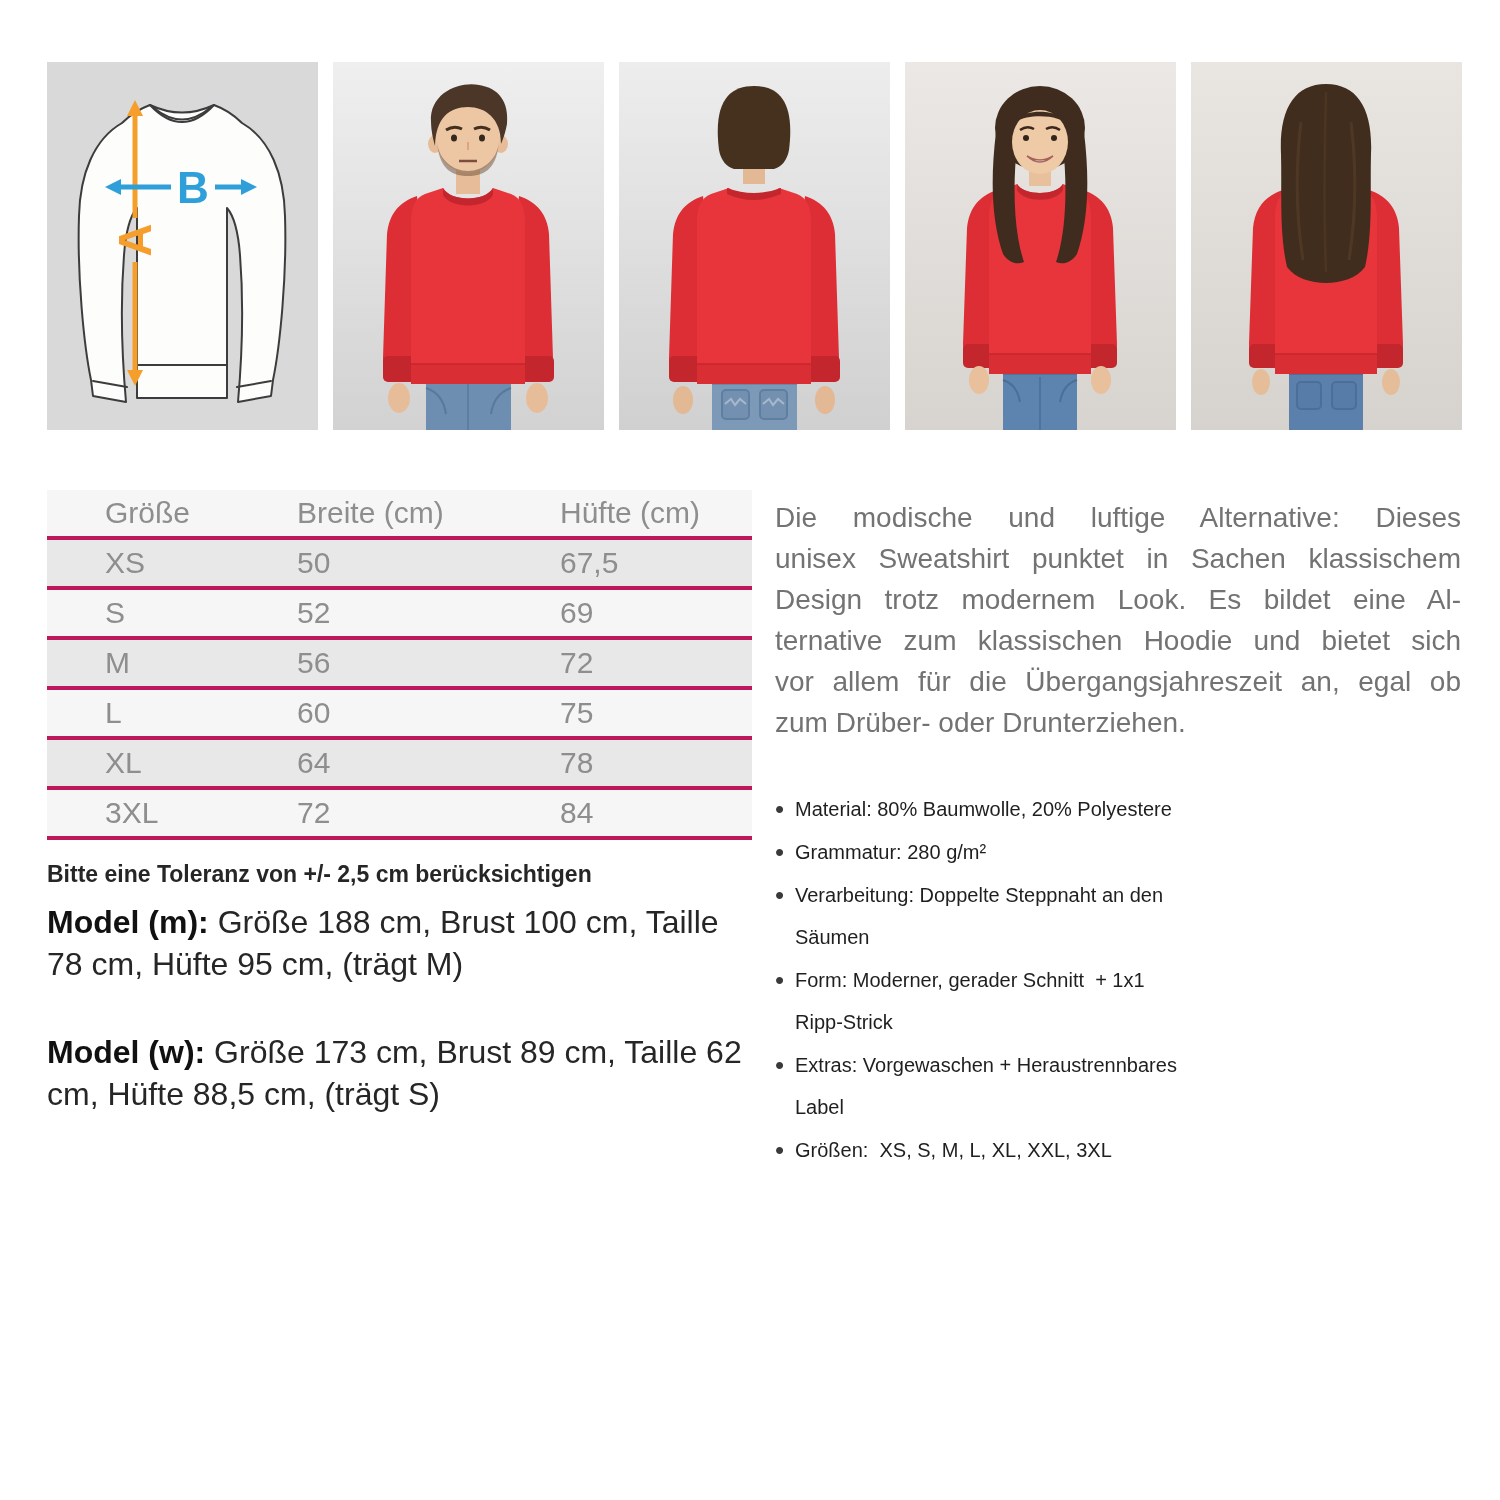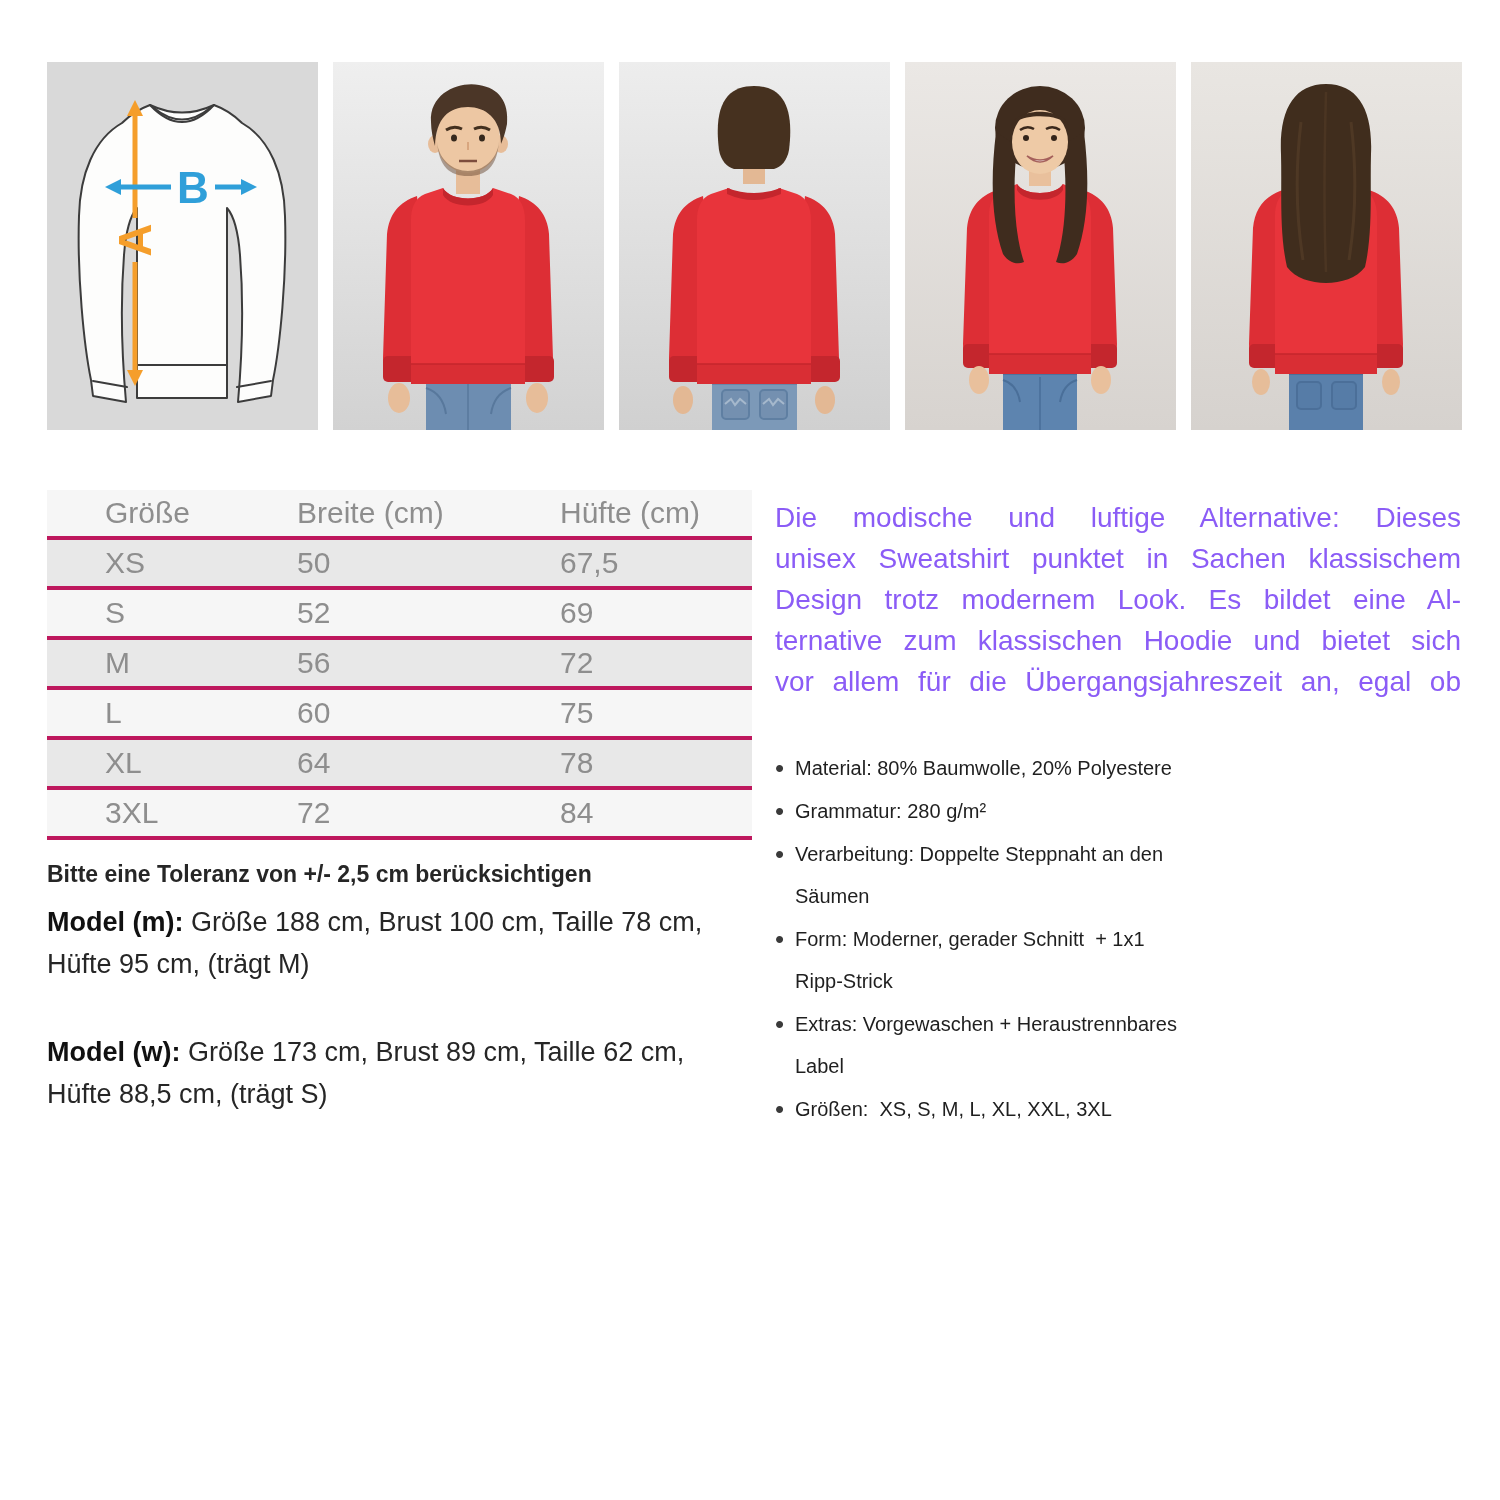--- a/index.html
+++ b/index.html
@@ -29,27 +29,27 @@
     height:46px;border-bottom:4px solid #be185d;
     font-size:30px;font-weight:normal;color:var(--table-text);
     text-align:left;vertical-align:middle;padding:0;
   }
   table.size-table th:first-child, table.size-table td:first-child{padding-left:58px;}
   table.size-table thead th{background:var(--row-light);}
   table.size-table tbody tr:nth-child(odd) td{background:var(--row-dark);}
   table.size-table tbody tr:nth-child(even) td{background:var(--row-light);}
 
   .tolerance{margin:13px 0 0 0;font-size:23px;line-height:42px;color:#262626;font-weight:bold;}
-  .model{margin:6px 0 0 0;font-size:27px;line-height:42px;color:#262626;}
+  .model{margin:6px 0 0 0;font-size:32px;line-height:42px;color:#262626;}
   .model.model-w{margin-top:46px;}
   .model b{color:#111111;}
 
   
   .col-right{position:absolute;left:775px;top:497px;width:686px;}
-  .description{font-size:28px;line-height:41px;color:#8b5cf6;}
+  .description{font-size:28px;line-height:41px;color:#737373;}
   .description .dline{min-height:41px;}
   .description .dline.just{text-align:justify;text-align-last:justify;}
   ul.features{list-style:none;margin:45px 0 0 0;padding:0;}
   ul.features li{
     position:relative;padding-left:20px;margin:0 0 1px 0;
     font-size:20px;line-height:42px;color:#1f1f1f;
   }
   ul.features li::before{
     content:"\2022";position:absolute;left:0;top:0;
     font-size:26px;color:#3a3a3a;line-height:42px;
@@ -320,20 +320,21 @@
   <p class="model model-w"><b>Model (w):</b><span> Größe 173 cm, Brust 89 cm, Taille 62 cm, Hüfte 88,5 cm, (trägt S)</span></p>
 </div>
 
 <div class="col-right">
   <div class="description">
       <div class="dline just">Die modische und luftige Alternative: Dieses</div>
       <div class="dline just">unisex Sweatshirt punktet in Sachen klassischem</div>
       <div class="dline just">Design trotz modernem Look. Es bildet eine Al-</div>
       <div class="dline just">ternative zum klassischen Hoodie und bietet sich</div>
       <div class="dline just">vor allem für die Übergangsjahreszeit an, egal ob</div>
+      <div class="dline">zum Drüber- oder Drunterziehen.</div>
     </div>
   <ul class="features">
       <li>
         <div>Material: 80% Baumwolle, 20% Polyestere</div>
       </li>
       <li>
         <div>Grammatur: 280 g/m²</div>
       </li>
       <li>
         <div>Verarbeitung: Doppelte Steppnaht an den</div>

